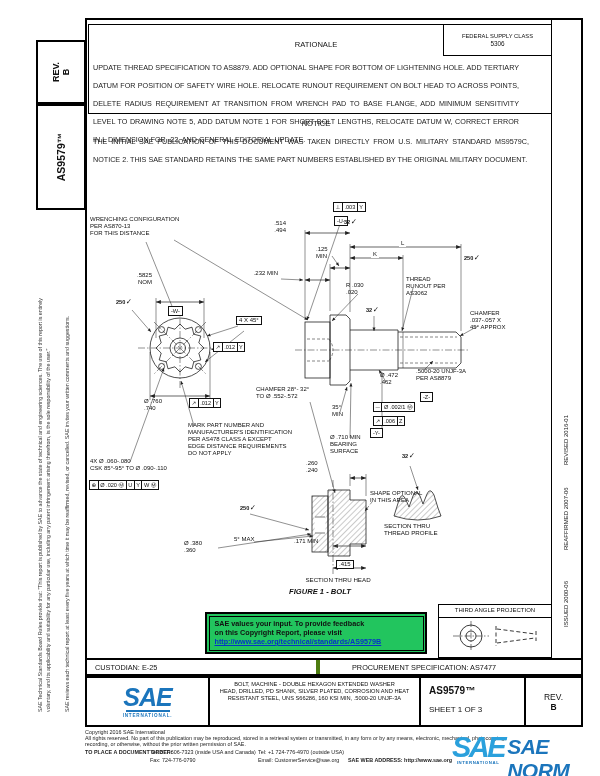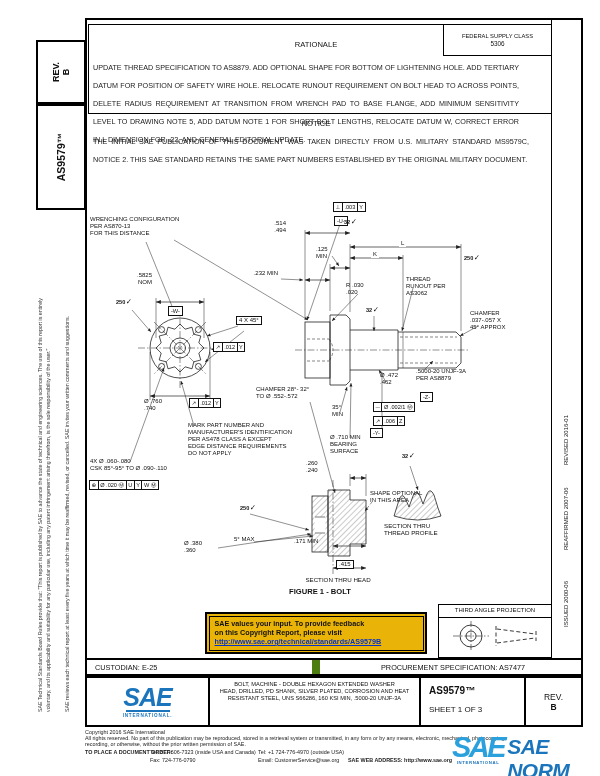--- a/index.html
+++ b/index.html
@@ -21,33 +21,33 @@
   .dwg{position:absolute;left:88px;top:200px;width:464px;height:408px}
   .dl{position:absolute;font-size:6px;line-height:7px;white-space:pre-line;color:#111}
   .r{text-align:right}
   .bgw{background:#fff;padding:0 2px}
   .bx{position:absolute;font-size:6px;line-height:7px;border:1px solid #111;background:#fff;padding:0 2px;white-space:nowrap}
   .fcf{position:absolute;display:inline-flex;background:#fff}
   .fcf i{font-style:normal;font-size:5.6px;line-height:6.5px;border:1px solid #111;padding:0.5px 1.5px;margin-left:-1px;white-space:nowrap}
   .datum{position:absolute;font-size:5.6px;line-height:6.5px;border:1px solid #111;background:#fff;padding:0.5px 2px;white-space:nowrap}
   .fin{position:absolute;display:flex;align-items:flex-end;font-size:5.6px;line-height:6px}
   .fin .tick{font-size:7.5px;line-height:7px;margin-left:0.5px}
-  .figcap{font-weight:bold;font-size:7.6px}
+  .figcap{font-weight:bold;font-style:italic;font-size:7.6px}
   .seccap{font-size:6.2px}
   
-  .fb{position:absolute;left:205px;top:612px;width:222px;height:42px;border:2px solid #000;background:#eab308}
+  .fb{position:absolute;left:205px;top:612px;width:222px;height:42px;border:2px solid #000;background:#22c55e}
   .fb-in{margin:1.5px;border:1px solid #000;height:35px;padding:2.5px 5px;font-size:7.2px;line-height:9px;font-weight:bold}
   .fb a{color:#0533c7;text-decoration:underline;font-weight:bold}
   
   .proj{position:absolute;left:438px;top:604px;width:114px;height:54px;border:1.5px solid #000;background:#fff}
   .proj .lab{border-bottom:1px solid #000;font-size:6px;text-align:center;padding:2px 0;height:13px}
   
   .cust{position:absolute;left:85px;top:658px;width:498px;height:18px;border:2px solid #000;display:flex;font-size:7.3px;align-items:center}
-  .cust .c1{width:233px;border-right:8px solid #4d7c0f;height:100%;display:flex;align-items:center;padding-left:8px}
-  .cust .c2{flex:1;padding-left:61px}
+  .cust .c1{width:233px;border-right:4px solid #4d7c0f;height:100%;display:flex;align-items:center;padding-left:8px}
+  .cust .c2{flex:1;padding-left:32px}
   .tb{position:absolute;left:85px;top:676px;width:498px;height:51px;border:2px solid #000;display:flex}
   .tb .cell{border-right:2px solid #000;height:100%}
   .tb .logo{width:123px;display:flex;flex-direction:column;align-items:center;justify-content:center}
   .saetxt{color:#1b75bc;font-weight:bold;font-style:italic;font-size:25px;line-height:23px;letter-spacing:-1px}
   .saeline{width:44px;height:2px;background:#1b75bc;margin:1px 0}
   .saesub{color:#1b75bc;font-size:4.6px;letter-spacing:0.8px;font-weight:bold}
   .tb .mid{width:211px}
   .tb .mid .t1{font-size:12.5px;font-weight:bold;text-align:center;letter-spacing:0.4px;border-bottom:1.5px solid #000;padding:2px 0 1px}
   .tb .mid .t2{font-size:5.7px;line-height:7px;text-align:center;padding-top:3px}
   .tb .num{width:105px;padding:7px 0 0 8px}

